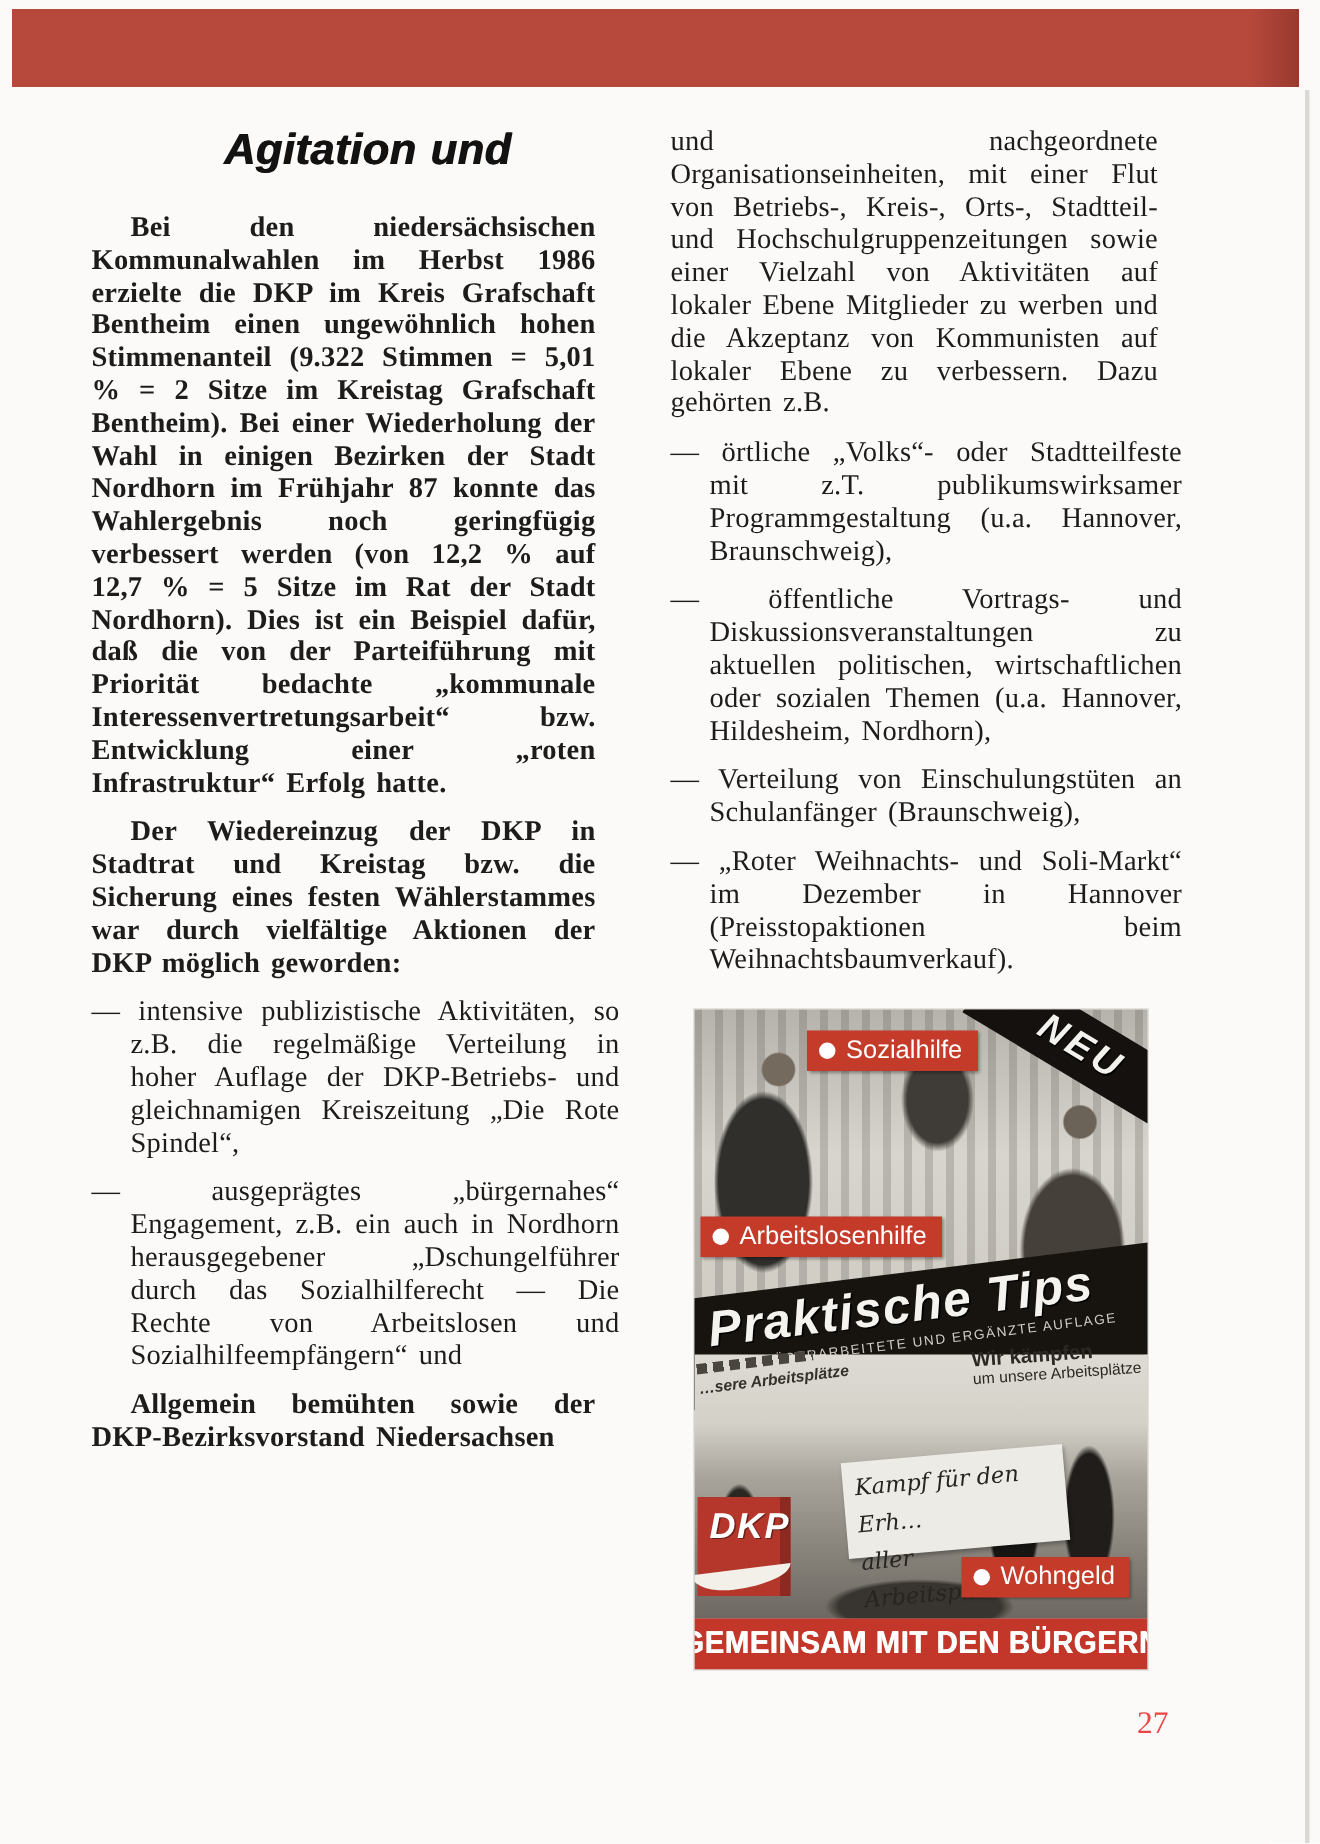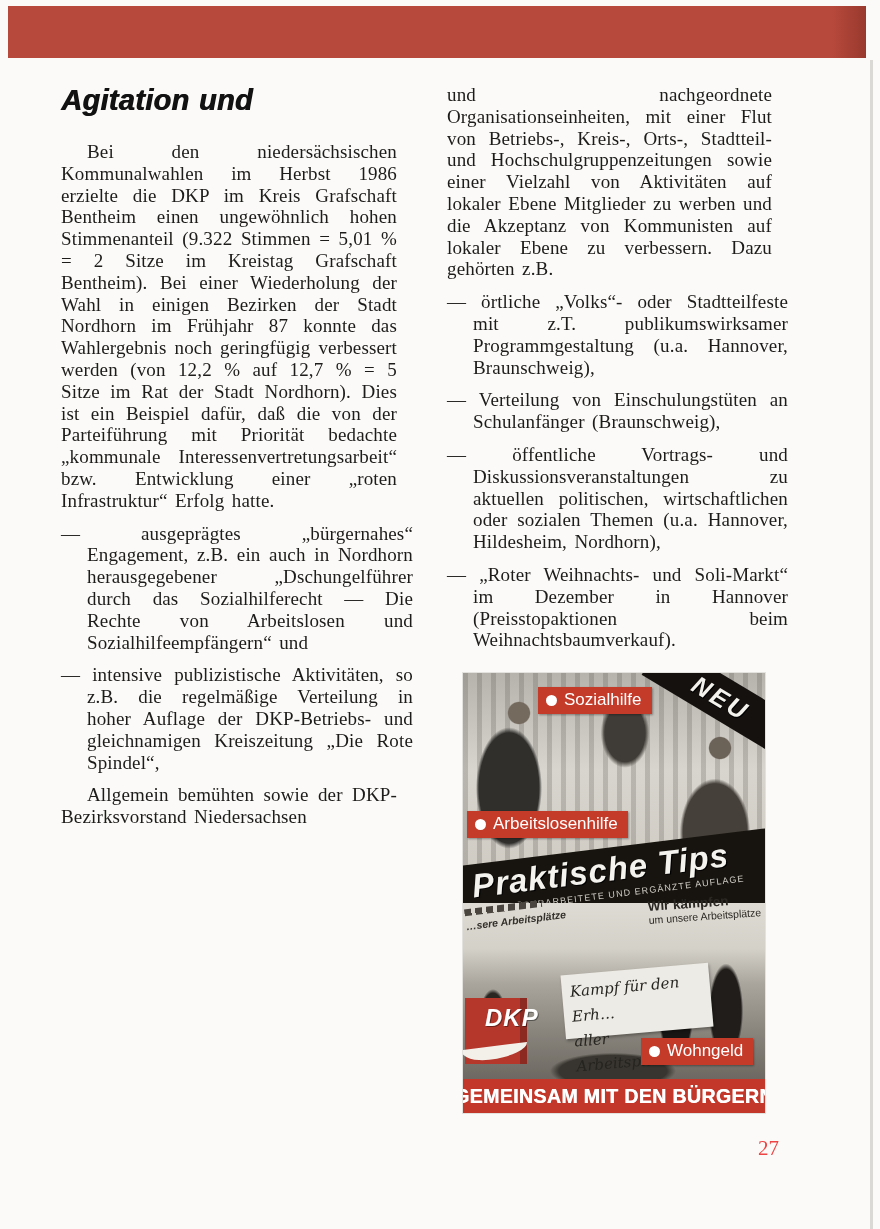--- a/index.html
+++ b/index.html
@@ -21,26 +21,26 @@
     position:absolute; top:84px; font-size:19px; line-height:21.8px;
     text-align:justify; color:#1d1c1a; word-spacing:2.5px; letter-spacing:0.15px;
     hyphens:auto;
   }
   .col-left  { left:61px;  width:352px; }
   .col-right { left:447px; width:341px; }
 
   .heading {
     font-family:"Liberation Sans", sans-serif; font-style:italic; font-weight:bold;
     font-size:29px; line-height:33px; color:#121212; letter-spacing:0.3px;
-    text-shadow:0.7px 0 0 #121212; margin:0 0 24px 0; text-align:left; word-spacing:1px;
+    text-shadow:0.7px 0 0 #121212; margin:0 0 24px 16px; text-align:center; word-spacing:1px;
   }
   .heading span { display:block; }
 
   .para { margin:0 16px 11px 0; }
-  .para.indent { text-indent:26px; }
+  .para.indent { text-indent:26px;font-weight:bold; }
   .bullet { margin:0 0 11px 0; padding-left:26px; text-indent:-26px; }
 
   
   .poster {
     position:absolute; left:463px; top:673px; width:302px; height:440px;
     background:#c9c6c0; overflow:hidden; box-shadow:0 0 0 1px #e4e2de;
   }
   .photo-top {
     position:absolute; left:0; top:0; width:302px; height:230px;
     background:
@@ -116,21 +116,21 @@
     background:#edebe5; transform:rotate(-5deg); padding:5px 8px; box-sizing:border-box;
     font-family:"DejaVu Serif", serif; font-style:italic; color:#26241f;
     font-size:15px; line-height:25px; box-shadow:1px 2px 3px rgba(0,0,0,0.3);
   }
   .dkp-logo {
     position:absolute; left:2px; top:325px; width:62px; height:66px;
     background:#b5372c; box-shadow:inset -7px 0 0 #8c2a21;
   }
   .dkp-text {
     color:#ffffff; font-family:"Liberation Sans", sans-serif; font-weight:bold; font-style:italic;
-    font-size:24px; letter-spacing:1px; padding:6px 0 0 20px; text-shadow:1px 1px 0 rgba(0,0,0,0.4);
+    font-size:24px; letter-spacing:1px; padding:6px 0 0 8px; text-shadow:1px 1px 0 rgba(0,0,0,0.4);
   }
   .dkp-wave {
     position:absolute; left:-3px; bottom:5px; width:66px; height:13px; background:#f3f0ea;
     border-radius:0 0 60% 40% / 0 0 100% 90%; transform:rotate(-7deg);
   }
   .bottom-banner {
     position:absolute; left:0; top:406px; width:302px; height:34px; background:#c2372a;
     display:flex; align-items:center; justify-content:center;
   }
   .bottom-banner span {
@@ -147,30 +147,31 @@
 <div class="page">
 
   <div class="topbar"></div>
   <div class="page-edge"></div>
 
   <div class="col col-left">
     <h1 class="heading">
       <span>Agitation und</span>
     </h1>
     <p class="para indent">Bei den niedersächsischen Kommunalwahlen im Herbst 1986 erzielte die DKP im Kreis Grafschaft Bentheim einen ungewöhnlich hohen Stimmenanteil (9.322 Stimmen = 5,01 % = 2 Sitze im Kreistag Grafschaft Bentheim). Bei einer Wiederholung der Wahl in einigen Bezirken der Stadt Nordhorn im Frühjahr 87 konnte das Wahlergebnis noch geringfügig verbessert werden (von 12,2 % auf 12,7 % = 5 Sitze im Rat der Stadt Nordhorn). Dies ist ein Beispiel dafür, daß die von der Parteiführung mit Priorität bedachte „kommunale Interessenvertretungsarbeit“ bzw. Entwicklung einer „roten Infrastruktur“ Erfolg hatte.</p>
+    <p class="para indent">Der Wiedereinzug der DKP in Stadtrat und Kreistag bzw. die Sicherung eines festen Wählerstammes war durch vielfältige Aktionen der DKP möglich geworden:</p>
+    <div class="bullet">— intensive publizistische Aktivitäten, so z.B. die regelmäßige Verteilung in hoher Auflage der DKP-Betriebs- und gleichnamigen Kreiszeitung „Die Rote Spindel“,</div>
     <div class="bullet">— ausgeprägtes „bürgernahes“ Engagement, z.B. ein auch in Nordhorn herausgegebener „Dschungelführer durch das Sozialhilferecht — Die Rechte von Arbeitslosen und Sozialhilfeempfängern“ und</div>
-    <div class="bullet">— intensive publizistische Aktivitäten, so z.B. die regelmäßige Verteilung in hoher Auflage der DKP-Betriebs- und gleichnamigen Kreiszeitung „Die Rote Spindel“,</div>
     <p class="para indent">Allgemein bemühten sowie der DKP-Bezirksvorstand Niedersachsen</p>
   </div>
 
   <div class="col col-right">
     <p class="para">und nachgeordnete Organisationseinheiten, mit einer Flut von Betriebs-, Kreis-, Orts-, Stadtteil- und Hochschulgruppenzeitungen sowie einer Vielzahl von Aktivitäten auf lokaler Ebene Mitglieder zu werben und die Akzeptanz von Kommunisten auf lokaler Ebene zu verbessern. Dazu gehörten z.B.</p>
     <div class="bullet">— örtliche „Volks“- oder Stadtteilfeste mit z.T. publikumswirksamer Programmgestaltung (u.a. Hannover, Braunschweig),</div>
+    <div class="bullet">— öffentliche Vortrags- und Diskussionsveranstaltungen zu aktuellen politischen, wirtschaftlichen oder sozialen Themen (u.a. Hannover, Hildesheim, Nordhorn),</div>
     <div class="bullet">— Verteilung von Einschulungstüten an Schulanfänger (Braunschweig),</div>
-    <div class="bullet">— öffentliche Vortrags- und Diskussionsveranstaltungen zu aktuellen politischen, wirtschaftlichen oder sozialen Themen (u.a. Hannover, Hildesheim, Nordhorn),</div>
     <div class="bullet">— „Roter Weihnachts- und Soli-Markt“ im Dezember in Hannover (Preisstopaktionen beim Weihnachtsbaumverkauf).</div>
   </div>
 
   <div class="poster">
     <div class="photo-top"></div>
 
     <div class="neu-ribbon">
       <span class="neu-text">NEU</span>
     </div>
 

